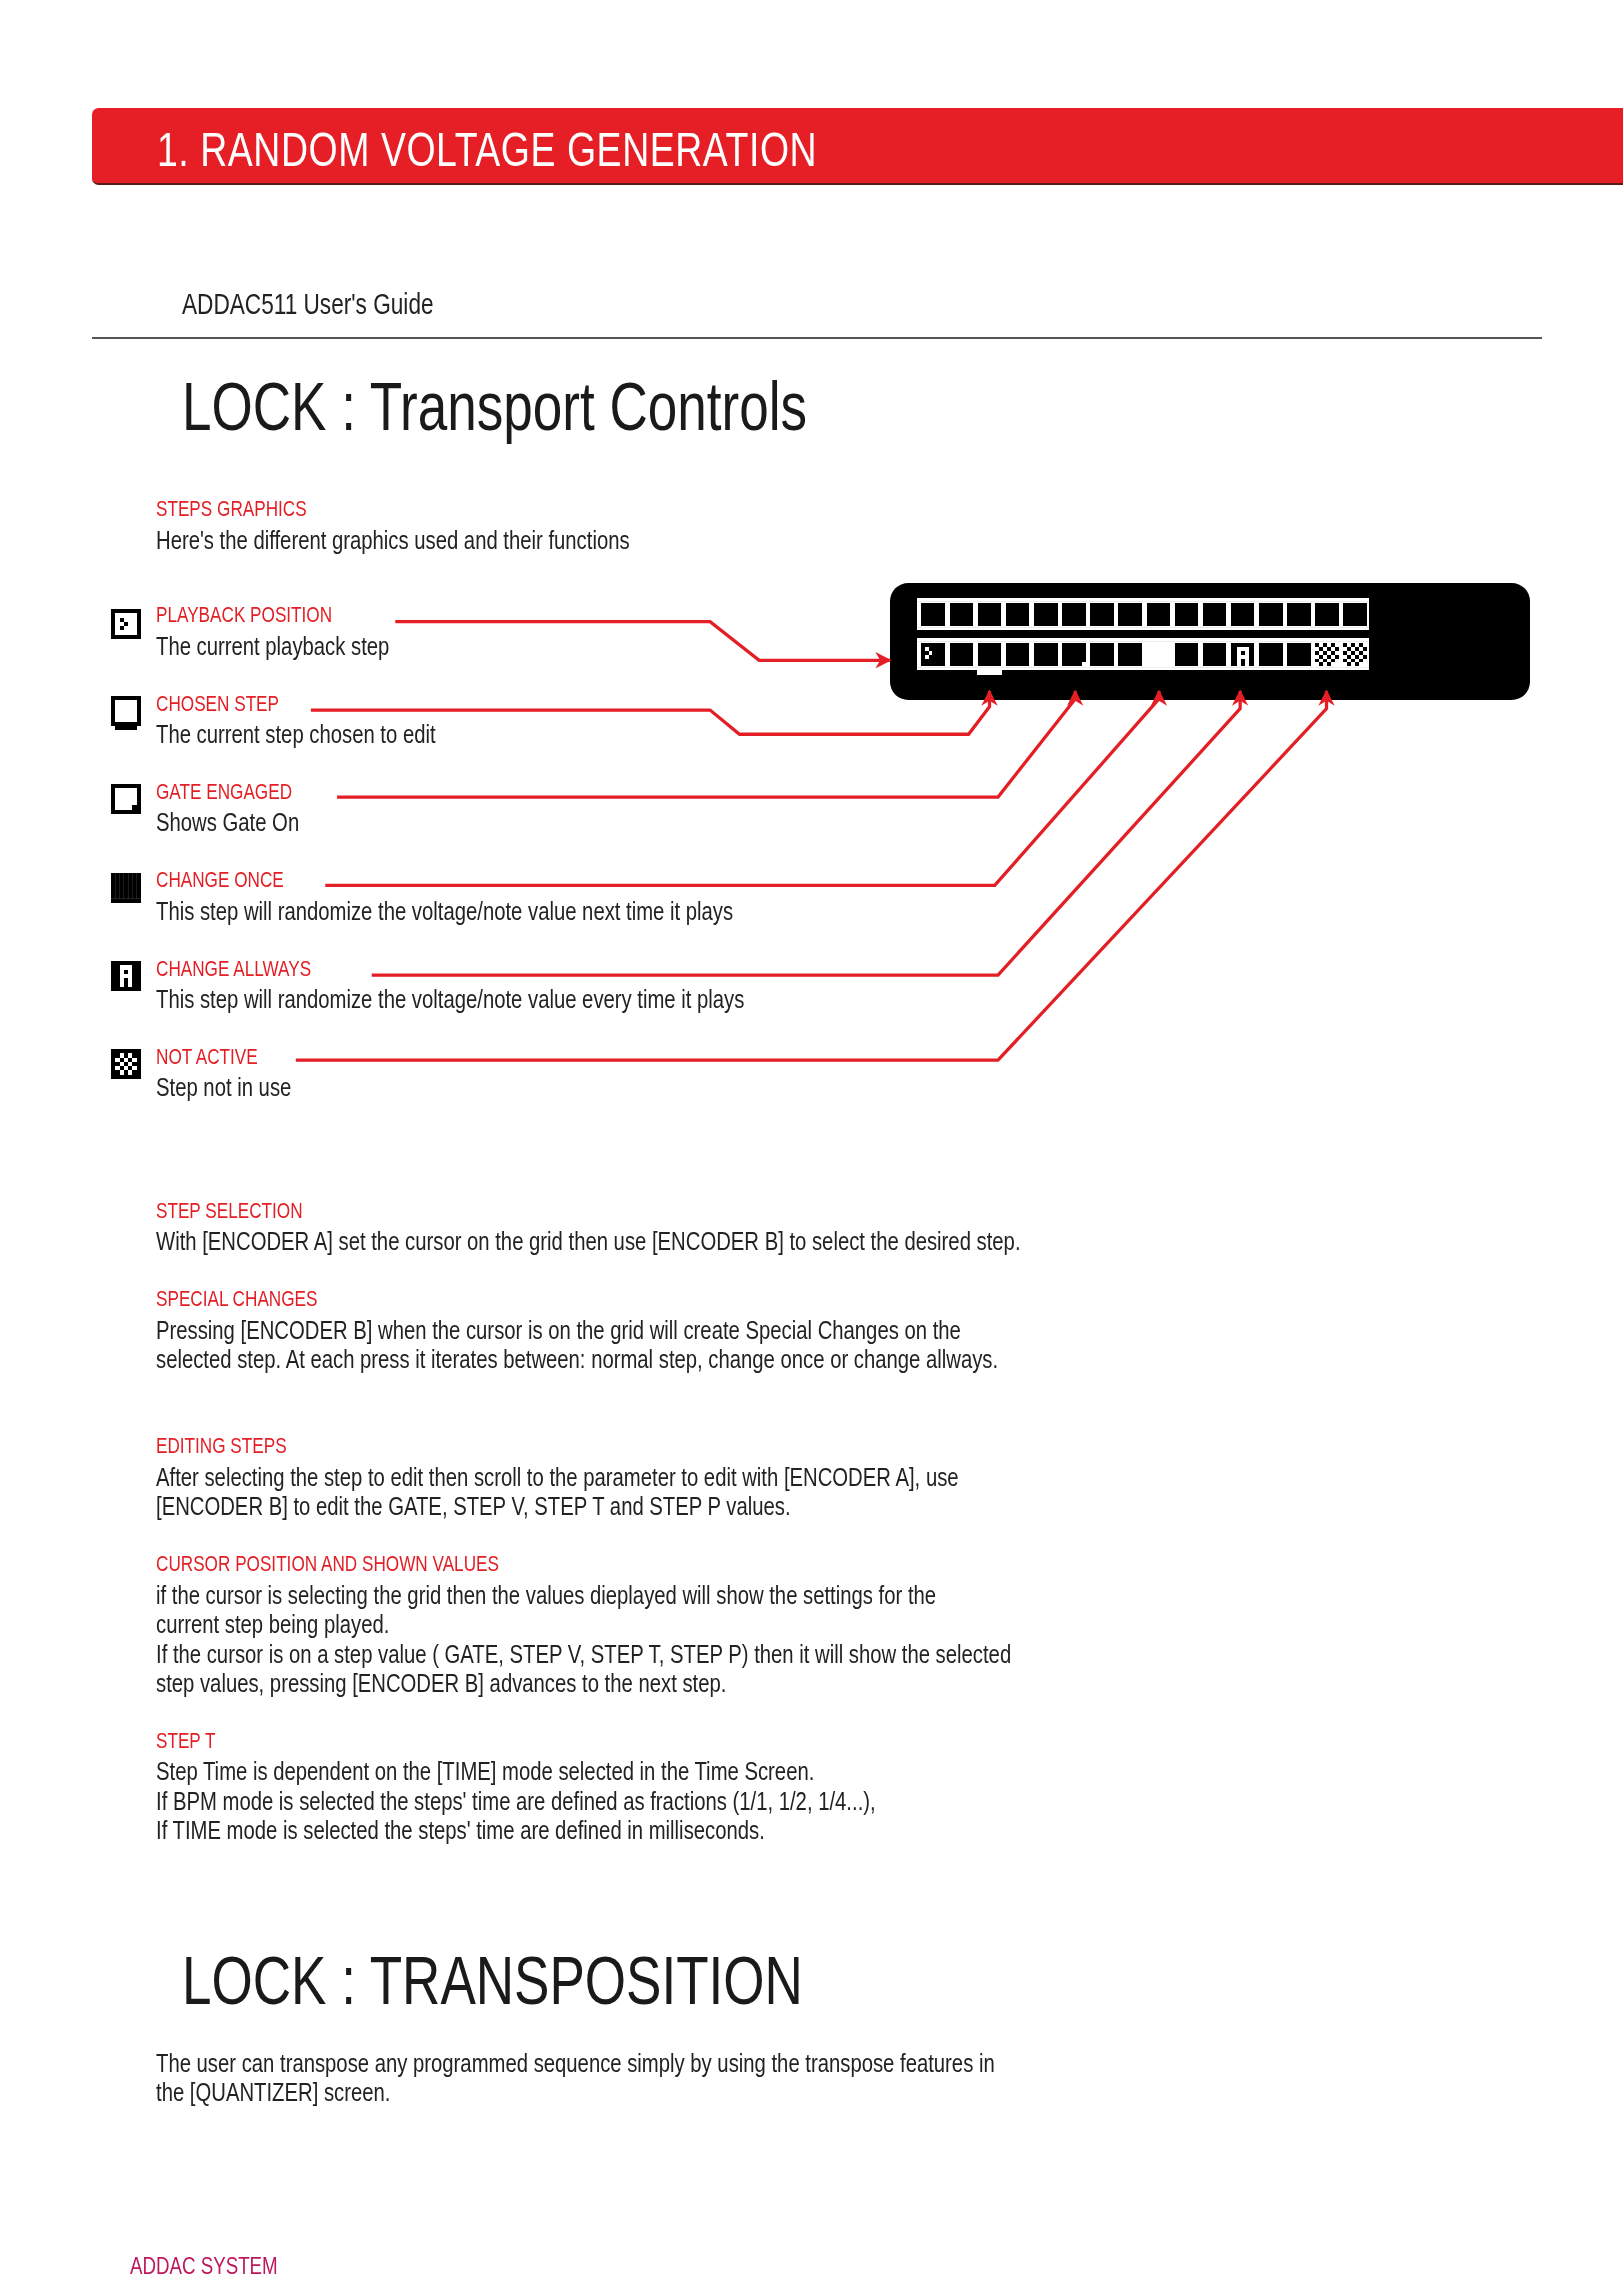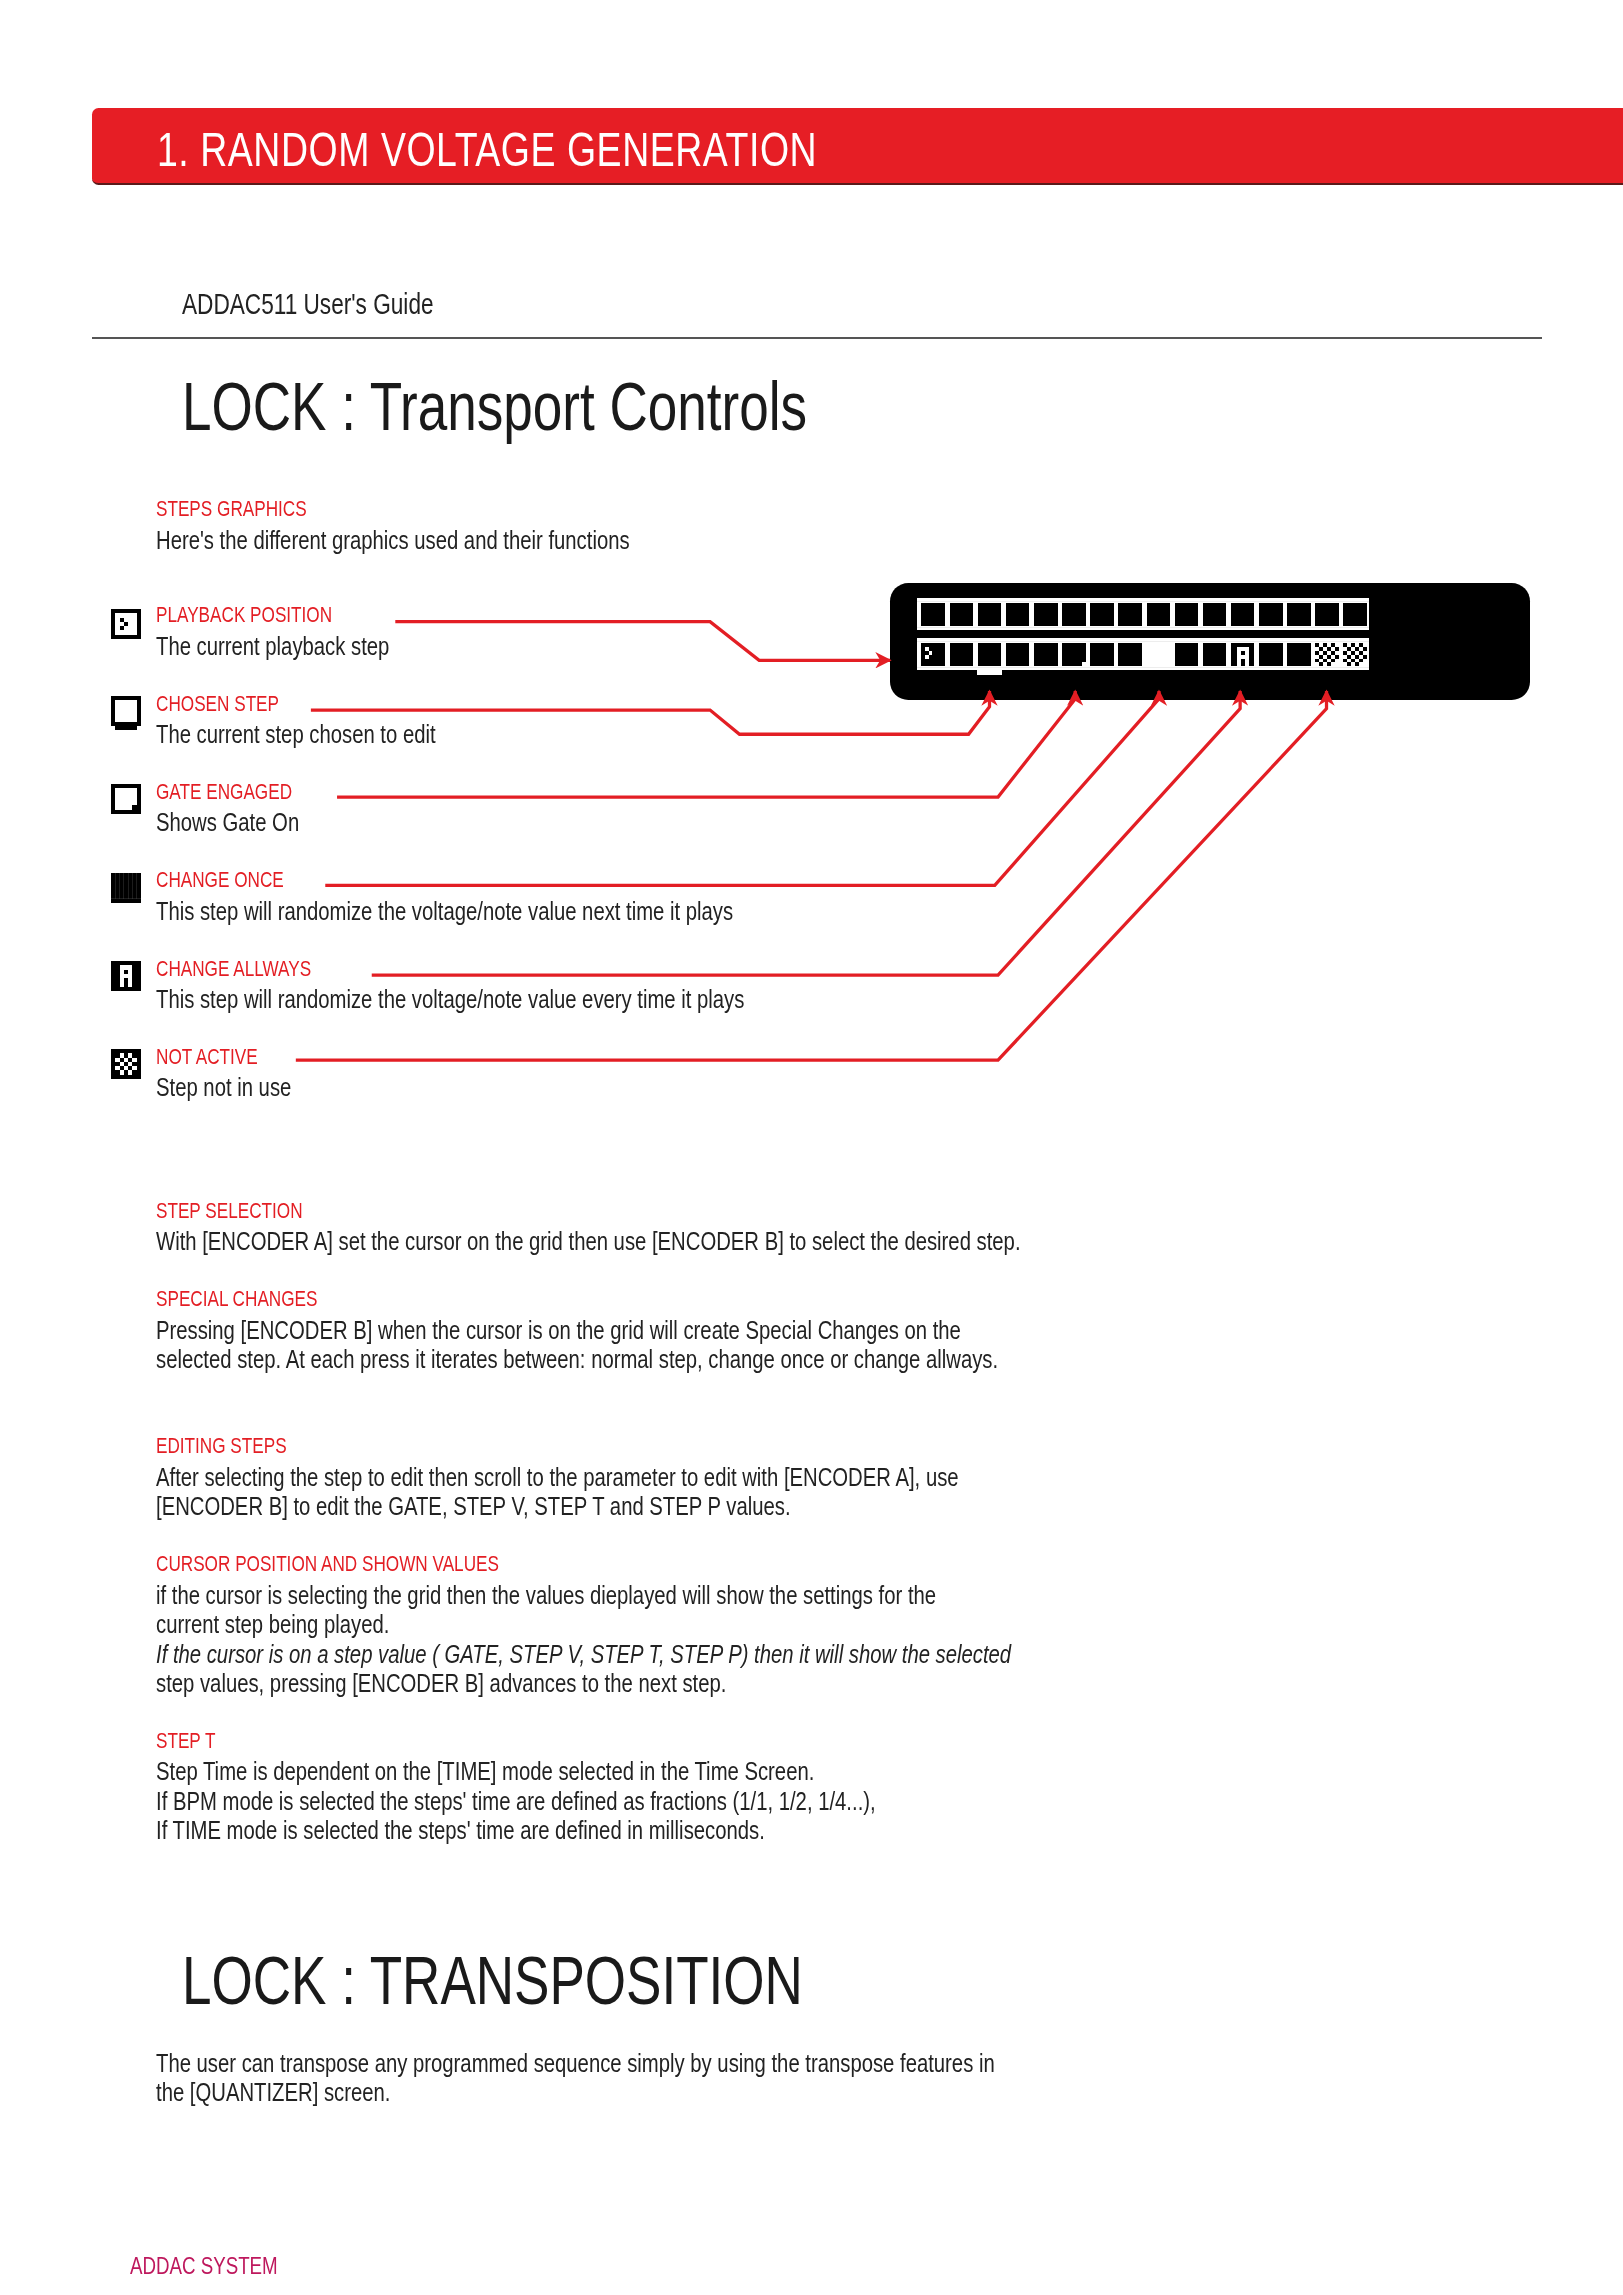--- a/index.html
+++ b/index.html
@@ -250,21 +250,21 @@
   <div class="abs p" style="left:156px;top:1316px;"><span class="cond">Pressing [ENCODER B] when the cursor is on the grid will create Special Changes on the</span></div>
   <div class="abs p" style="left:156px;top:1345px;"><span class="cond">selected step. At each press it iterates between: normal step, change once or change allways.</span></div>
 
   <div class="abs h" style="left:156px;top:1433px;"><span class="cond">EDITING STEPS</span></div>
   <div class="abs p" style="left:156px;top:1463px;"><span class="cond">After selecting the step to edit then scroll to the parameter to edit with [ENCODER A], use</span></div>
   <div class="abs p" style="left:156px;top:1492px;"><span class="cond">[ENCODER B] to edit the GATE, STEP V, STEP T and STEP P values.</span></div>
 
   <div class="abs h" style="left:156px;top:1551px;"><span class="cond">CURSOR POSITION AND SHOWN VALUES</span></div>
   <div class="abs p" style="left:156px;top:1581px;"><span class="cond">if the cursor is selecting the grid then the values dieplayed will show the settings for the</span></div>
   <div class="abs p" style="left:156px;top:1610px;"><span class="cond">current step being played.</span></div>
-  <div class="abs p" style="left:156px;top:1640px;font-style:italic;"><span class="cond">If the cursor is on a step value ( GATE, STEP V, STEP T, STEP P) then it will show the selected</span></div>
+  <div class="abs p" style="left:156px;top:1640px;"><span class="cond">If the cursor is on a step value ( GATE, STEP V, STEP T, STEP P) then it will show the selected</span></div>
   <div class="abs p" style="left:156px;top:1669px;"><span class="cond">step values, pressing [ENCODER B] advances to the next step.</span></div>
 
   <div class="abs h" style="left:156px;top:1728px;"><span class="cond">STEP T</span></div>
   <div class="abs p" style="left:156px;top:1757px;"><span class="cond">Step Time is dependent on the [TIME] mode selected in the Time Screen.</span></div>
   <div class="abs p" style="left:156px;top:1787px;"><span class="cond">If BPM mode is selected the steps' time are defined as fractions (1/1, 1/2, 1/4...),</span></div>
   <div class="abs p" style="left:156px;top:1816px;"><span class="cond">If TIME mode is selected the steps' time are defined in milliseconds.</span></div>
 </div>
 
 <div class="abs" style="left:182px;top:1941px;font-size:68px;color:#1a1a1a;"><span class="cond">LOCK : TRANSPOSITION</span></div>
 <div class="abs p" style="left:156px;top:2049px;"><span class="cond">The user can transpose any programmed sequence simply by using the transpose features in</span></div>

